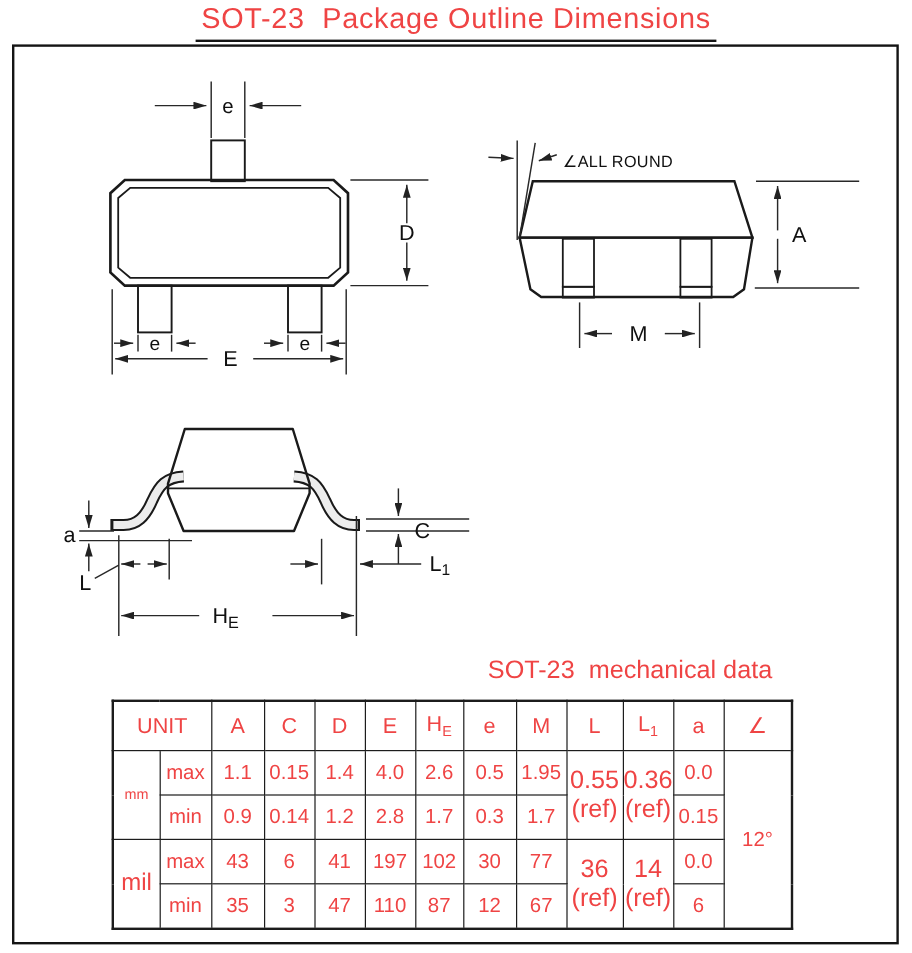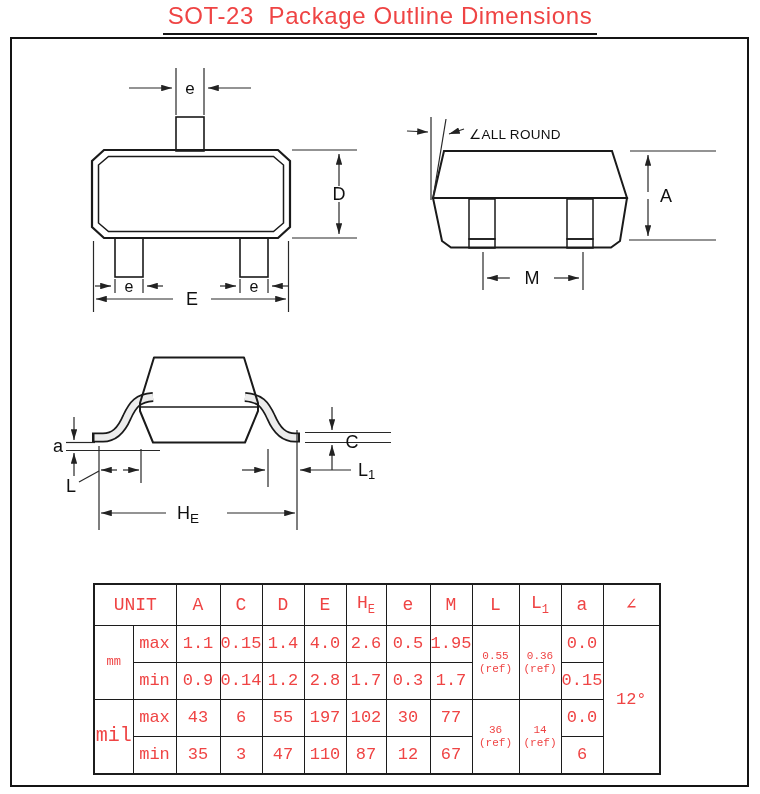--- a/index.html
+++ b/index.html
@@ -8,25 +8,25 @@
   .title-wrap{position:absolute;left:0;top:2px;width:100%;text-align:center;}
   .page-title{display:inline-block;font-size:24px;letter-spacing:0.6px;white-space:pre;
               border-bottom:2.5px solid #141414;padding:0 5px 3px 5px;}
   .frame{position:absolute;left:10px;top:37px;width:735px;height:746px;border:2px solid #141414;background:#fff;}
   .drawing{position:absolute;left:0;top:0;width:760px;height:794px;}
   .table-title{position:absolute;left:380px;top:547px;width:290px;text-align:center;
                font-size:21px;white-space:pre;}
   table.mech{position:absolute;left:93px;top:583px;border-collapse:collapse;table-layout:fixed;
              font-size:17px;text-align:center;}
   table.mech td,table.mech th{border:1.4px solid #1c1c1c;font-weight:400;padding:0;
-             vertical-align:middle;line-height:1.12;font-family:Liberation Mono, monospace;}
+             vertical-align:middle;line-height:1.12;}
   table.mech{border:2.4px solid #1c1c1c;}
   table.mech .hrow th{height:40px;font-size:18px;}
   table.mech .drow td{height:36px;}
-  td.ref{white-space:pre-line;font-size:11px;}
+  td.ref{white-space:pre-line;font-size:21px;}
   sub.sm{font-size:12px;}
   
   .ol{stroke:#1a1a1a;fill:none;}
   .dl{stroke:#282828;stroke-width:1.2;fill:none;}
   text.lbl{font-size:18px;fill:#101010;}
   text.lbl-m{font-size:17px;fill:#101010;}
   text.lbl-s{font-size:16px;fill:#101010;}
   text.lbl-xs{font-size:13.5px;fill:#101010;letter-spacing:0.3px;}
 </style>
 </head>
@@ -174,20 +174,21 @@
 
       <g>
         <line class="dl" x1="297" y1="430" x2="297" y2="530"></line>
         <line class="dl" x1="166" y1="513" x2="101" y2="513" marker-end="url(#ah)"></line>
         <line class="dl" x1="227" y1="513" x2="295" y2="513" marker-end="url(#ah)"></line>
         <text class="lbl" x="188" y="519" text-anchor="middle" font-size="19"><tspan>H</tspan><tspan font-size="13.5" dy="4">E</tspan></text>
       </g>
     </g>
   </svg>
 
+  <div class="table-title">SOT-23  mechanical data</div>
 
   <table class="mech">
     <colgroup>
       <col style="width:39px">
         <col style="width:43px">
         <col style="width:44px">
         <col style="width:42px">
       <col style="width:42px">
         <col style="width:42px">
         <col style="width:40px">
@@ -239,21 +240,21 @@
       <td>1.7</td>
       <td>0.3</td>
       <td>1.7</td>
       <td>0.15</td>
     </tr>
     <tr class="drow">
       <td rowspan="2" style="font-size:20px">mil</td>
       <td>max</td>
       <td>43</td>
       <td>6</td>
-      <td>55</td>
+      <td>41</td>
       <td>197</td>
       <td>102</td>
       <td>30</td>
       <td>77</td>
       <td rowspan="2" class="ref">36
 (ref)</td>
       <td rowspan="2" class="ref">14
 (ref)</td>
       <td>0.0</td>
     </tr>

